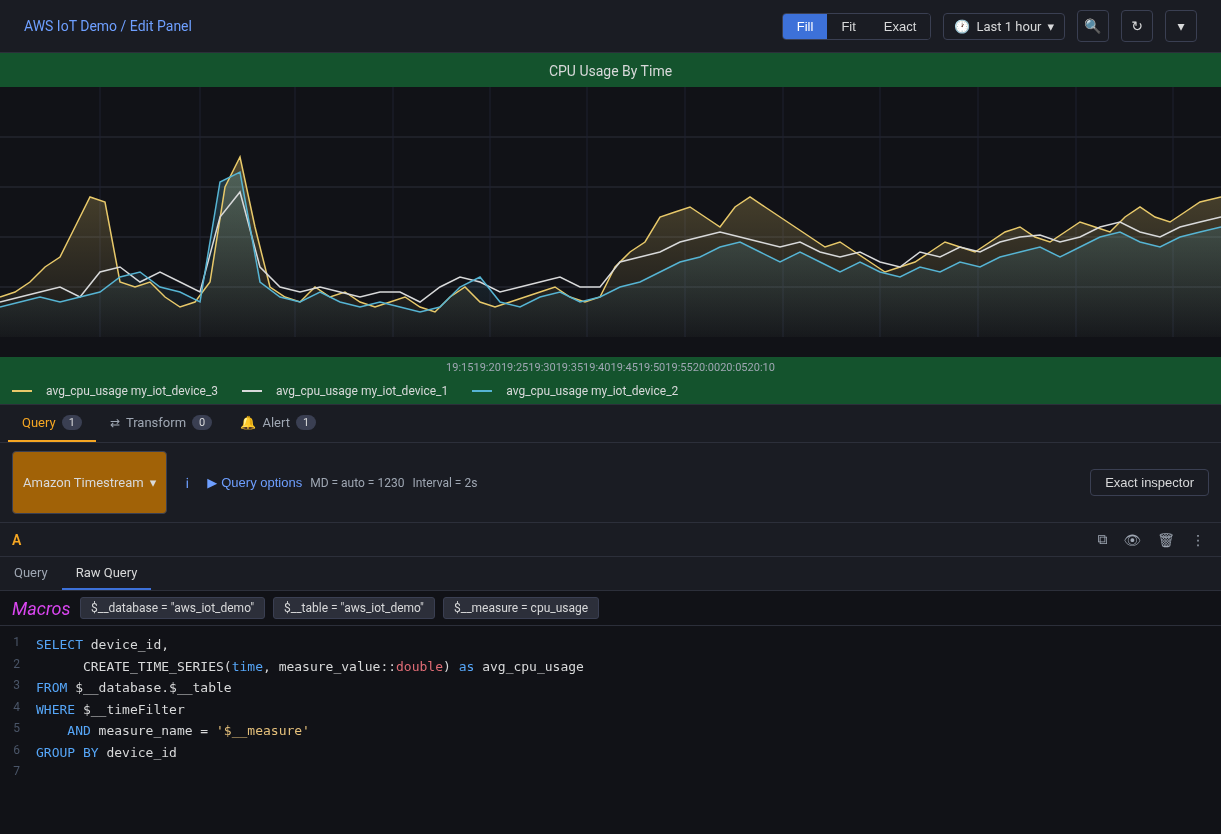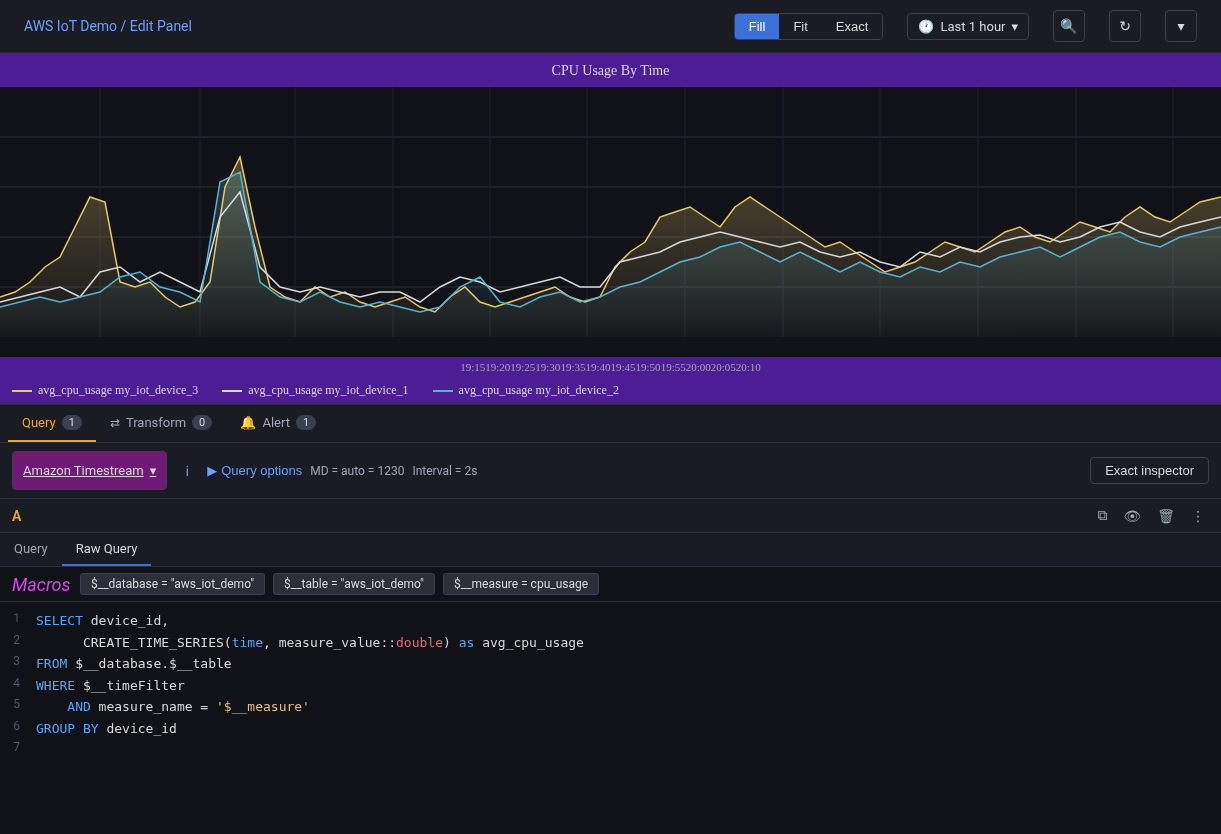--- a/index.html
+++ b/index.html
@@ -20,21 +20,21 @@
       justify-content: space-between;
     }
     .breadcrumb {
       font-size: 14px;
       color: #d8d9da;
     }
     .breadcrumb span { color: #6e9fff; cursor: pointer; }
     .top-controls {
       display: flex;
       align-items: center;
-      gap: 24px;
+      gap: 12px;
     }
     .btn-group {
       display: flex;
       border: 1px solid #3a3f52;
       border-radius: 4px;
       overflow: hidden;
     }
     .btn-group button {
       background: #1a1c23;
       color: #d8d9da;
@@ -66,24 +66,23 @@
       color: #d8d9da;
       width: 32px;
       height: 32px;
       display: flex;
       align-items: center;
       justify-content: center;
       cursor: pointer;
       font-size: 14px;
     }
     .chart-container {
-      background: #4c1d95;
+      background: #14532d;
       padding: 10px 0 0 0;
       position: relative;
-      font-family: Liberation Serif, serif;
     }
     .chart-title {
       text-align: center;
       font-size: 14px;
       color: #d8d9da;
       padding-bottom: 8px;
     }
     .chart-area {
       width: 100%;
       height: 270px;
@@ -104,21 +103,21 @@
     .legend {
       display: flex;
       gap: 24px;
       padding: 6px 12px;
       font-size: 12px;
       color: #d8d9da;
     }
     .legend-item {
       display: flex;
       align-items: center;
-      gap: 6px;
+      gap: 14px;
     }
     .legend-line {
       width: 20px;
       height: 2px;
     }
     .tabs-row {
       background: #1a1c23;
       border-top: 1px solid #2c2f3a;
       border-bottom: 1px solid #2c2f3a;
       display: flex;
@@ -148,31 +147,30 @@
     }
     .query-bar {
       background: #1a1c23;
       display: flex;
       align-items: center;
       padding: 8px 12px;
       gap: 8px;
       border-bottom: 1px solid #2c2f3a;
     }
     .datasource-select {
-      background: #701a75;
+      background: #a16207;
       border: 1px solid #3a3f52;
       border-radius: 4px;
       color: #d8d9da;
-      padding: 11px 10px;
+      padding: 23px 10px;
       display: flex;
       align-items: center;
       gap: 6px;
       cursor: pointer;
       font-size: 13px;
-      text-decoration: underline;
     }
     .info-btn {
       background: none;
       border: none;
       color: #6e9fff;
       cursor: pointer;
       font-size: 14px;
       width: 24px;
       height: 24px;
       display: flex;

